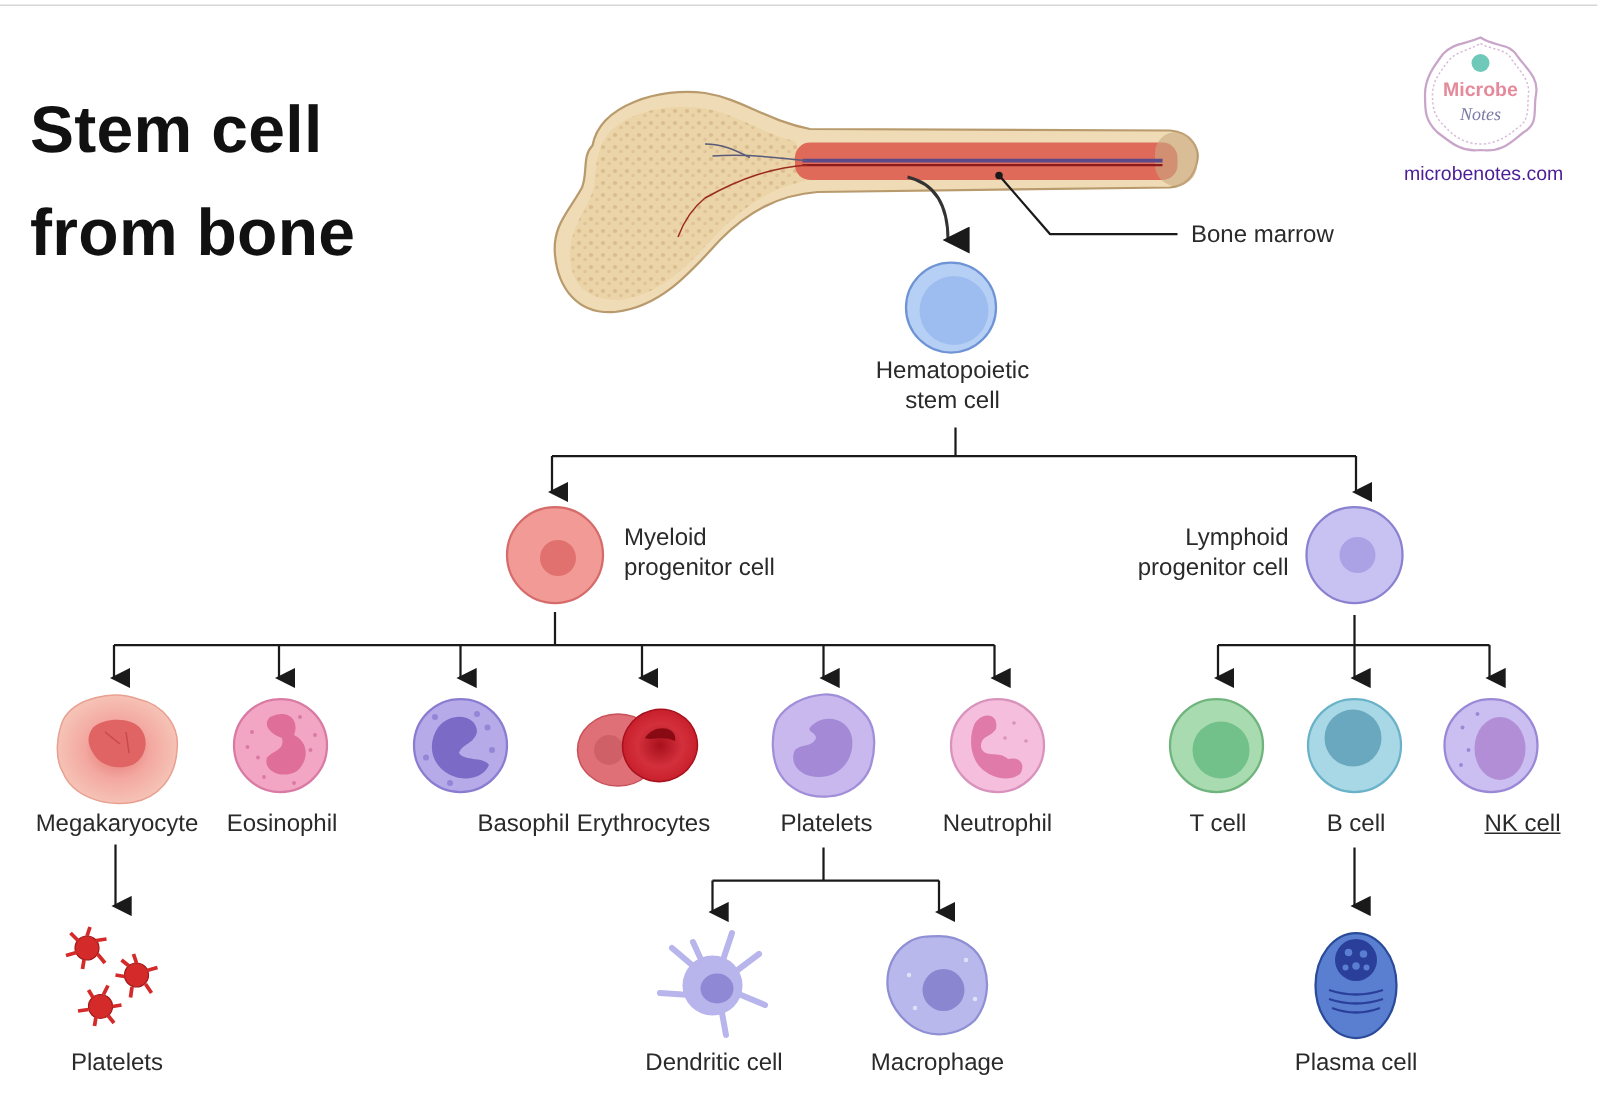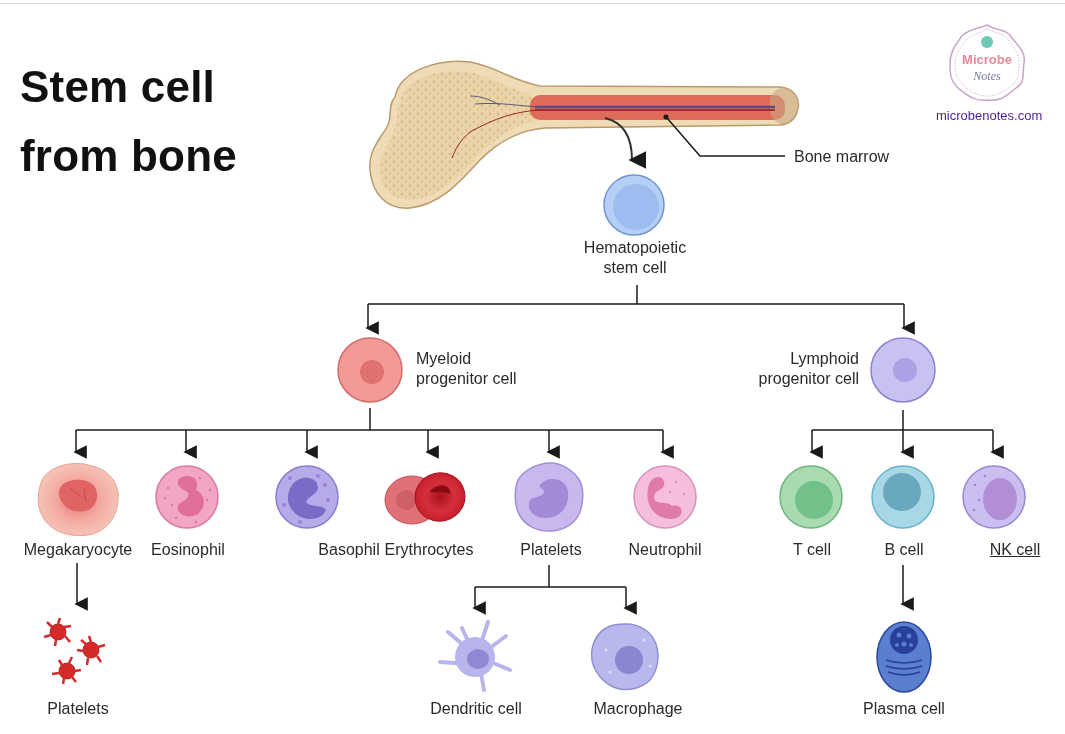--- a/index.html
+++ b/index.html
@@ -275,14 +275,14 @@
 <div class="lbl c" style="left:429px; top:540px;">Erythrocytes</div>
 <div class="lbl c" style="left:551px; top:540px;">Platelets</div>
 <div class="lbl c" style="left:665px; top:540px;">Neutrophil</div>
 
 <div class="lbl c" style="left:812px; top:540px;">T cell</div>
 <div class="lbl c" style="left:904px; top:540px;">B cell</div>
 <div class="lbl c" style="left:1015px; top:540px;text-decoration:underline;">NK cell</div>
 
 <div class="lbl c" style="left:78px; top:699px;text-align:right;">Platelets</div>
 <div class="lbl c" style="left:476px; top:699px;">Dendritic cell</div>
-<div class="lbl c" style="left:625px; top:699px;margin-left:13px;">Macrophage</div>
+<div class="lbl c" style="left:625px; top:699px;">Macrophage</div>
 <div class="lbl c" style="left:904px; top:699px;">Plasma cell</div>
 
 </body></html>

